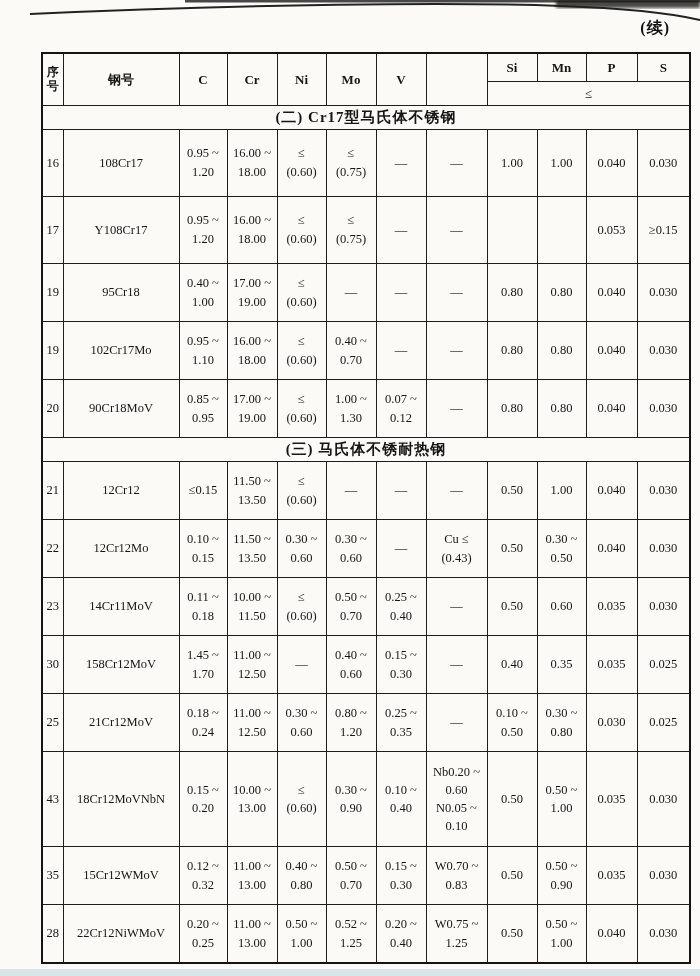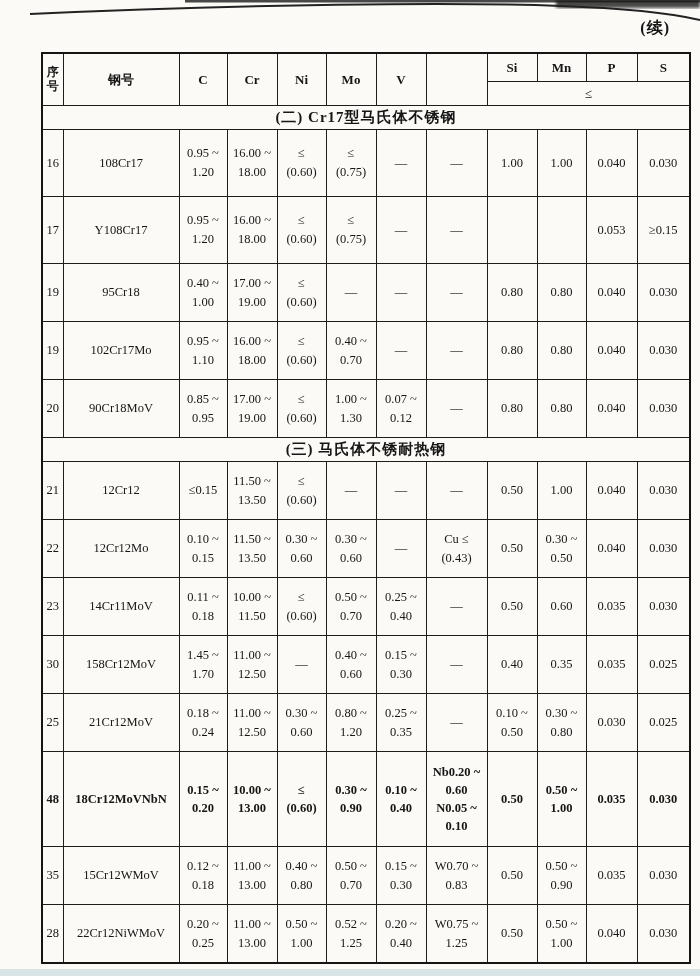--- a/index.html
+++ b/index.html
@@ -26,21 +26,21 @@
   }
   .comp th.lbl{font-weight:bold;font-size:13px;}
   .comp th.no-hdr{font-weight:bold;font-size:12px;line-height:1.15;}
   .comp tr.hdr1 th{height:27px;}
   .comp tr.hdr2 td{height:23px;font-size:13px;}
   .comp td.section{
     height:23px;font-weight:bold;font-size:15px;letter-spacing:1px;
   }
   .comp tr.h66 td{height:66px;}
   .comp tr.h57 td{height:57px;}
-  .comp tr.h94 td{height:94px;line-height:1.45;font-weight:bold;}
+  .comp tr.h94 td{height:94px;line-height:1.45;}
   .edge-bottom{
     position:absolute;left:0;right:0;bottom:0;height:7px;
     background:#d8e4e5;
   }
 </style>
 </head>
 <body>
 
 <svg class="scan-artifacts" width="700" height="52">
   <defs>
@@ -275,21 +275,21 @@
 0.35</td>
       <td>—</td>
       <td>0.10 ~
 0.50</td>
       <td>0.30 ~
 0.80</td>
       <td>0.030</td>
       <td>0.025</td>
     </tr>
     <tr class="h94">
-      <td>48</td>
+      <td>43</td>
       <td>18Cr12MoVNbN</td>
       <td>0.15 ~
 0.20</td>
       <td>10.00 ~
 13.00</td>
       <td>≤
 (0.60)</td>
       <td>0.30 ~
 0.90</td>
       <td>0.10 ~
@@ -301,21 +301,21 @@
       <td>0.50</td>
       <td>0.50 ~
 1.00</td>
       <td>0.035</td>
       <td>0.030</td>
     </tr>
     <tr class="h57">
       <td>35</td>
       <td>15Cr12WMoV</td>
       <td>0.12 ~
-0.18</td>
+0.32</td>
       <td>11.00 ~
 13.00</td>
       <td>0.40 ~
 0.80</td>
       <td>0.50 ~
 0.70</td>
       <td>0.15 ~
 0.30</td>
       <td>W0.70 ~
 0.83</td>

